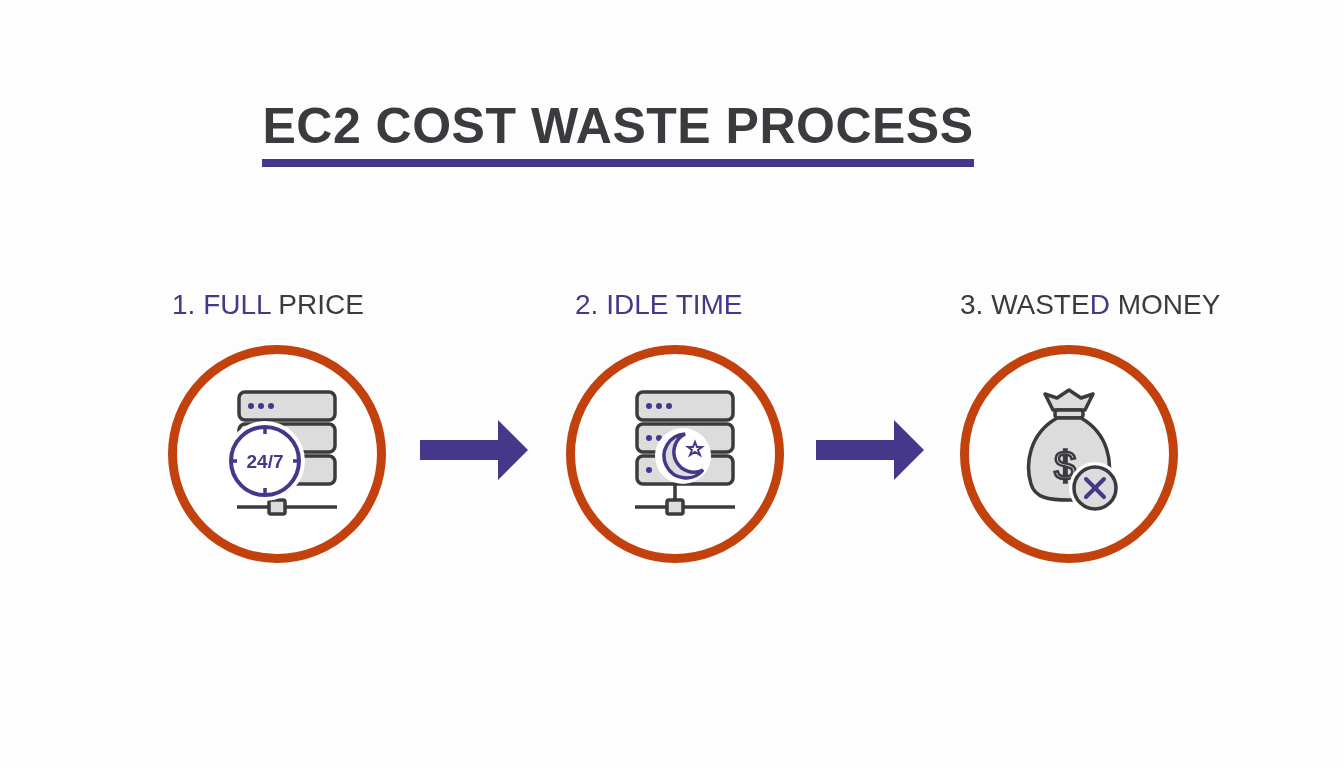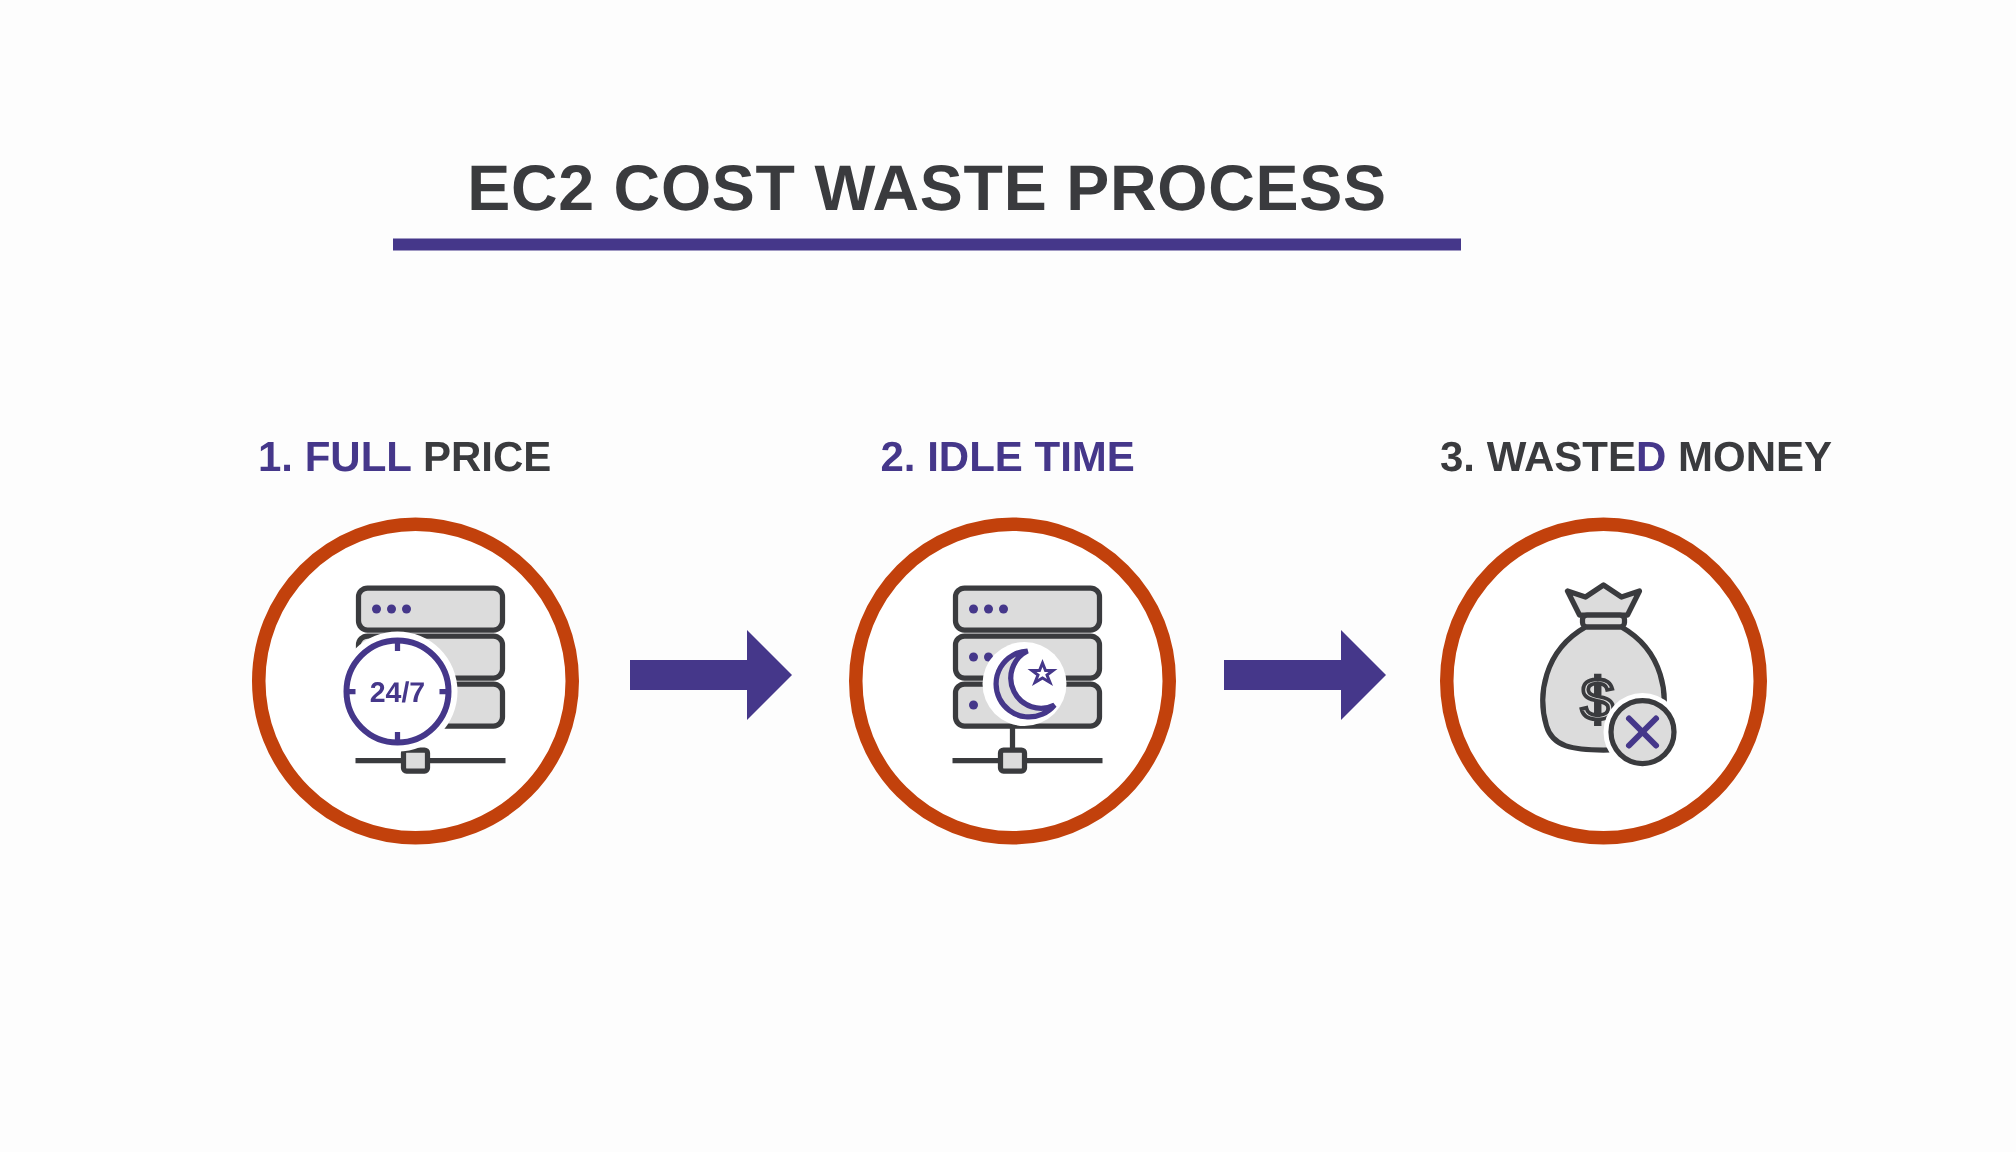--- a/index.html
+++ b/index.html
@@ -2,26 +2,26 @@
 <html><head>
 <meta charset="utf-8">
 <style>
   html, body { margin: 0; padding: 0; }
   body {
     width: 1344px; height: 768px; background: #fdfdfd; position: relative; overflow: hidden;
     font-family: "Liberation Sans", "DejaVu Sans", sans-serif;
   }
   .title {
     position: absolute; left: 262px; top: 96px; width: 712px;
-    font-size: 43px; font-weight: bold; color: #3a3b3e; letter-spacing: 0.5px;
+    font-size: 50px; font-weight: bold; color: #3a3b3e; letter-spacing: 0.5px;
     text-align: center; white-space: nowrap; line-height: 60px;
   }
   .title-bar { position: absolute; left: 262px; top: 159px; width: 712px; height: 8px; background: #45378a; }
   .step-label {
-    position: absolute; top: 288px; font-size: 28px; font-weight: bold; white-space: nowrap;
+    position: absolute; top: 288px; font-size: 28px; font-weight: normal; white-space: nowrap;
     line-height: 34px; color: #3a3b3e; text-align: center;
   }
   .purple { color: #45378a; }
   .dark { color: #3a3b3e; }
   .circle {
     position: absolute; top: 345px; width: 200px; height: 200px; border-radius: 50%;
     border: 9px solid #c2410c; background: #fff; box-sizing: content-box;
   }
   .circle svg { position: absolute; left: 0; top: 0; }
   .arrow { position: absolute; top: 420px; }
@@ -57,21 +57,21 @@
         <line x1="116" y1="107" x2="122" y2="107"></line>
     </g>
     <text x="88" y="114" text-anchor="middle" font-family="Liberation Sans, sans-serif" font-weight="bold" font-size="19" fill="#45378a">24/7</text>
   </svg>
 </div>
 
 <svg class="arrow" style="left:420px;" width="108" height="60" viewBox="0 0 108 60">
   <polygon points="0,20 78,20 78,0 108,30 78,60 78,40 0,40" fill="#45378a"></polygon>
 </svg>
 
-<div class="step-label purple" style="left:575px;margin-left:12px;">
+<div class="step-label purple" style="left:575px;">
   <span>2. IDLE TIME</span>
 </div>
 <div class="circle" style="left:566px;">
   <svg width="200" height="200" viewBox="0 0 200 200">
     <g stroke="#3a3b3e" stroke-width="3.5" fill="#dcdcdc">
       <rect x="62" y="38" width="96" height="28" rx="6"></rect>
       <rect x="62" y="70" width="96" height="28" rx="6"></rect>
       <rect x="62" y="102" width="96" height="28" rx="6"></rect>
       <line x1="100" y1="130" x2="100" y2="148"></line>
       <line x1="60" y1="153" x2="160" y2="153"></line>

